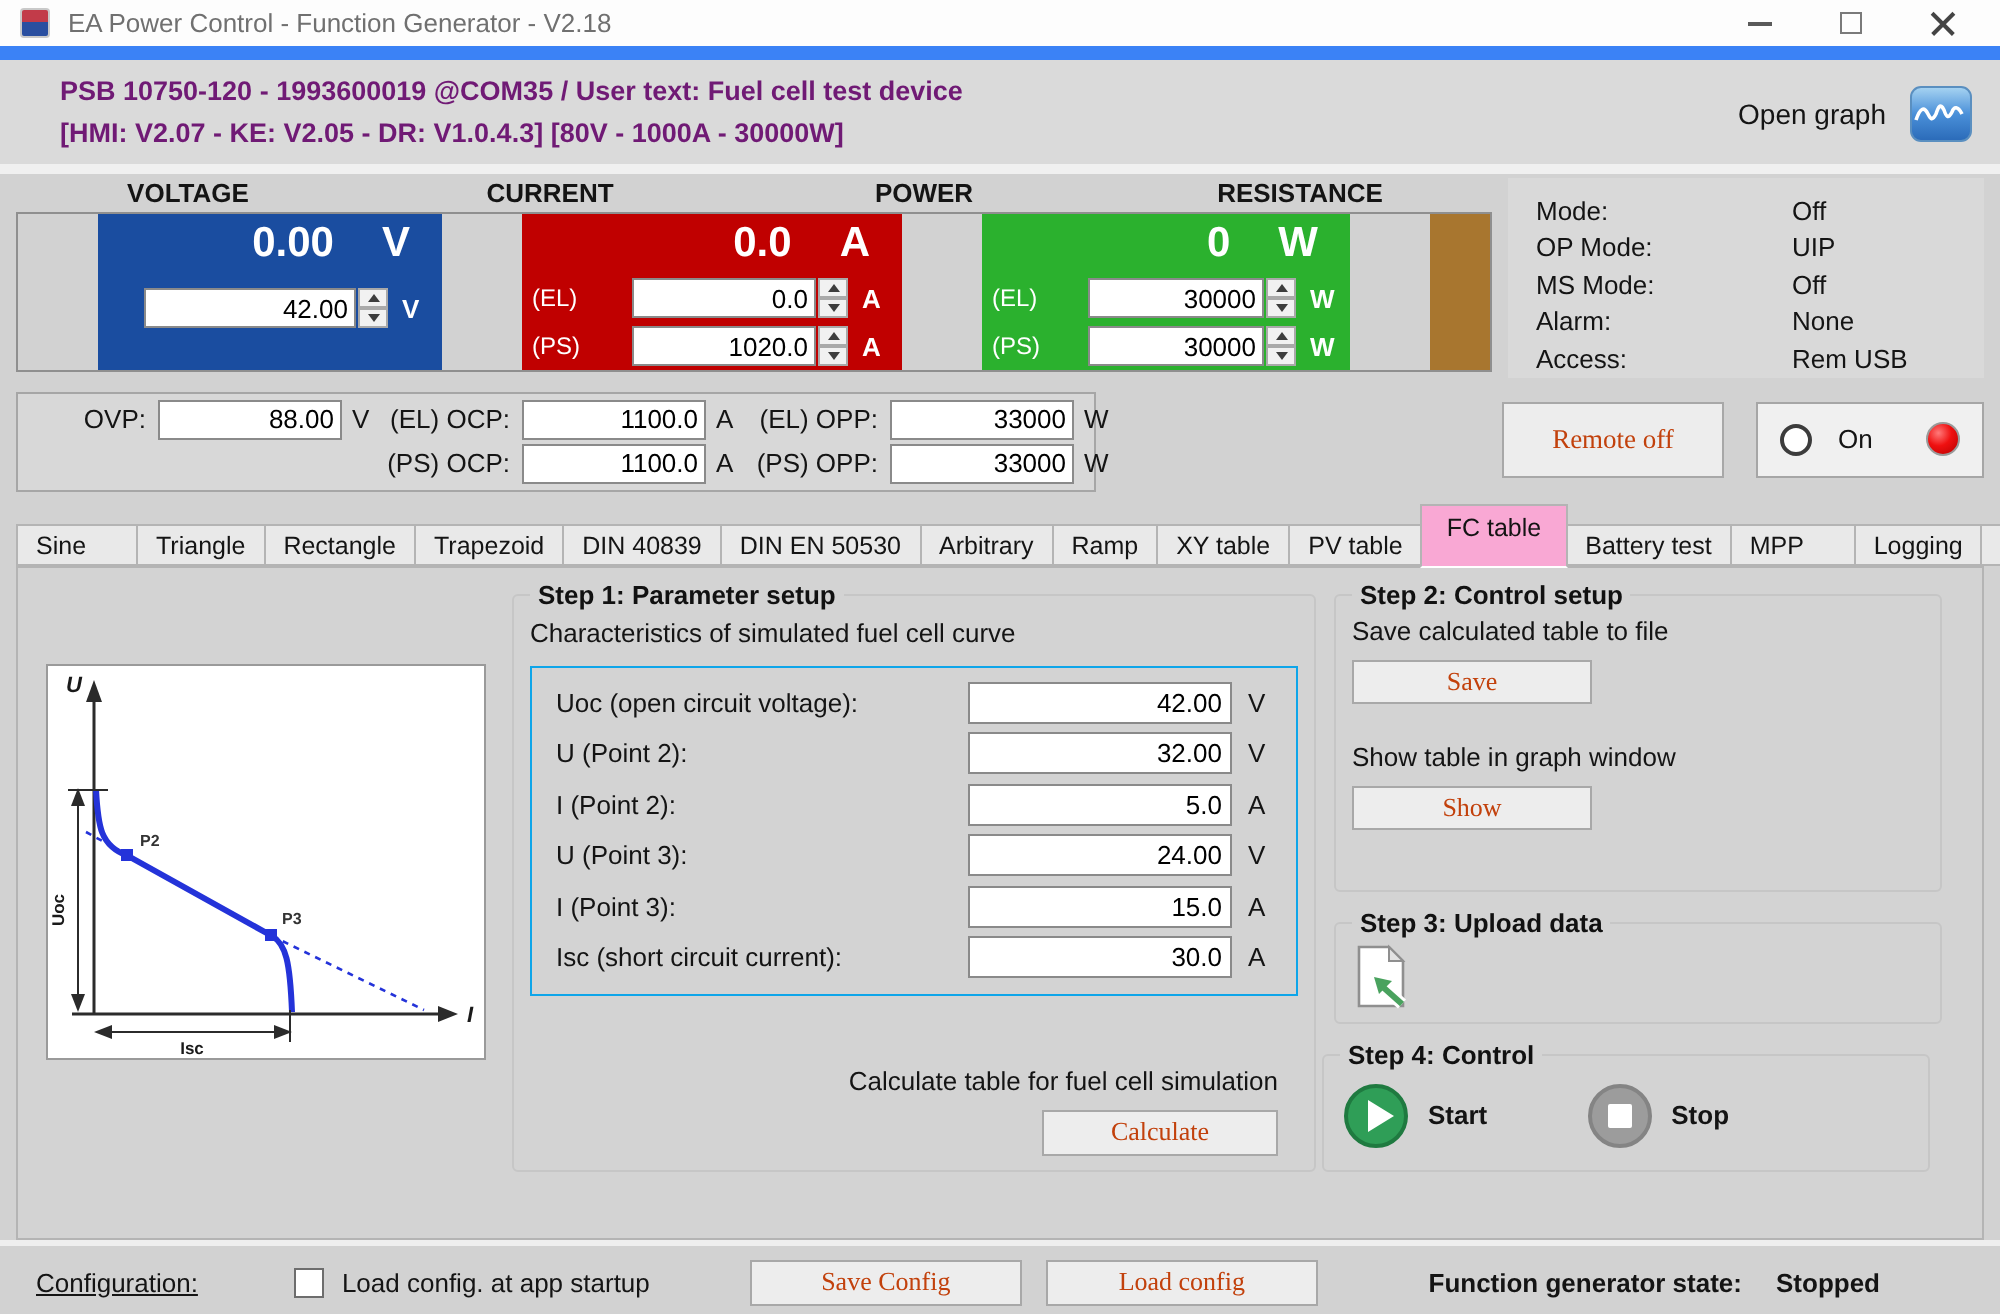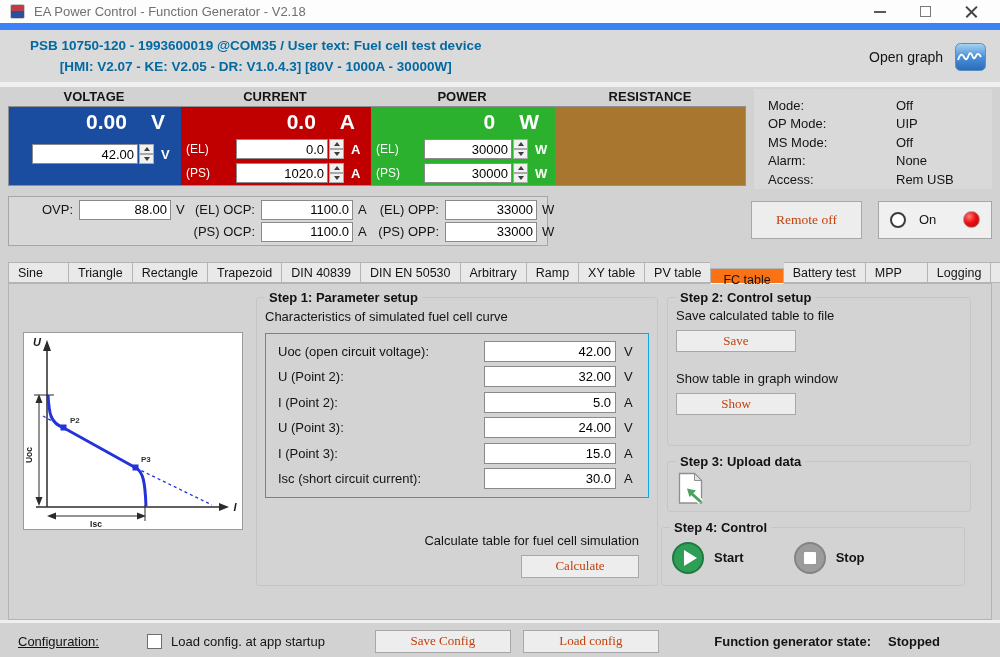--- a/index.html
+++ b/index.html
@@ -13,33 +13,33 @@
   .title-text { font-size:13px; color:#707070; }
   .win-btns { margin-left:auto; display:flex; align-items:center; gap:34px; padding-right:12px; }
   .glyph-min { display:block; width:12px; height:2px; background:#5a5a5a; }
   .glyph-max { display:block; width:11px; height:11px; border:1.5px solid #7a7a7a; }
   .glyph-close { display:block; width:13px; height:13px; position:relative; }
   .glyph-close::before, .glyph-close::after { content:""; position:absolute; left:-1px; top:5.5px; width:15px; height:1.6px; background:#444; }
   .glyph-close::before { transform:rotate(45deg); } .glyph-close::after { transform:rotate(-45deg); }
 
   
   .header { height:52px; background:#dadada; display:flex; padding:5px 14px 0 30px; }
-  .header-lines div { font-size:13.5px; font-weight:bold; color:#0369a1; line-height:21px; white-space:nowrap;text-align:center; }
+  .header-lines div { font-size:13.5px; font-weight:bold; color:#701a75; line-height:21px; white-space:nowrap; }
   .header-right { margin-left:auto; display:flex; align-items:center; gap:12px; padding-bottom:4px; }
   .open-graph-label { font-size:14px; }
   .sep { height:5px; background:#f0f0f0; }
 
   
   .meter-area { padding:2px 8px 0 8px; display:flex; }
   .meter-left { width:738px; }
   .meter-headers { display:flex; height:17px; font-size:13px; font-weight:bold; }
   .meter-headers div { text-align:center; }
   .mh-v{width:172px;} .mh-c{width:190px;} .mh-p{width:184px;} .mh-r{flex:1;}
   .meter-panels { display:flex; height:80px; border:1px solid #8f8f8f; }
-  .panel { color:#fff; padding:3px 6px 3px 5px; }
+  .panel { color:#fff; padding:3px 6px 3px 5px;margin-left:40px; }
   .panel-voltage { width:172px; background:#1a4da0; }
   .panel-current { width:190px; background:#c00000; }
   .panel-power   { width:184px; background:#2bb12e; }
   .panel-resistance { flex:1; background:#a8762f; }
   .big-row { display:flex; justify-content:flex-end; align-items:baseline; gap:24px; font-size:21px; font-weight:bold; height:26px; padding-right:10px; }
   .io-row { display:flex; align-items:center; height:22px; margin-top:2px; font-size:12px; }
   .panel-voltage .io-row { margin-top:7px; }
   .tag { width:30px; font-size:12px; }
   input { font-family:inherit; }
   .meter-input { margin-left:auto; height:20px; border:1px solid #8a8a8a; text-align:right; font-size:13px; padding:0 3px; width:92px; }
@@ -71,21 +71,21 @@
   .on-label { font-size:13px; margin-left:13px; }
   .led { width:17px; height:17px; border-radius:50%; margin-left:auto; border:1px solid #9a9a9a;
          background:radial-gradient(circle at 35% 30%, #ff7a7a 0%, #ef1010 45%, #b70000 100%); }
 
   
   .tabstrip { margin:14px 8px 0 8px; display:flex; align-items:flex-end; height:23px; position:relative; z-index:2; }
   .tab { height:21px; line-height:20px; padding:0 9px; background:#e9e9e9; border:1px solid #b4b4b4; border-right:none; font-size:12.5px; white-space:nowrap; }
   .tab:first-child { min-width:60px; }
   .tab-mpp { min-width:62px; }
   .tab:last-child { border-right:1px solid #b4b4b4; }
-  .tab.active { background:#f97316; height:16px; line-height:23px; border-right:1px solid #b4b4b4; border-bottom:1px solid #fff; margin-bottom:-1px; padding:0 12px; position:relative; z-index:3; }
+  .tab.active { background:#f9a8d4; height:32px; line-height:23px; border-right:1px solid #b4b4b4; border-bottom:1px solid #fff; margin-bottom:-1px; padding:0 12px; position:relative; z-index:3; }
   .tab.active + .tab { border-left:none; }
 
   
   .content { margin:0 8px; border:1px solid #b4b4b4; background:#d3d3d3; height:337px; position:relative; z-index:1; }
   fieldset { position:absolute; border:1px solid #c6c6c6; border-radius:3px; padding:0 6px 6px; background:transparent; }
   legend { font-size:13px; font-weight:600; padding:0 4px; margin-left:2px; color:#111; }
   .fs-step1 { left:247px; top:6px;  width:402px; height:296px; }
   .fs-step2 { left:658px; top:6px;  width:304px; height:156px; }
   .fs-step3 { left:658px; top:170px; width:304px; height:58px; }
   .fs-step4 { left:652px; top:236px; width:304px; height:66px; }

